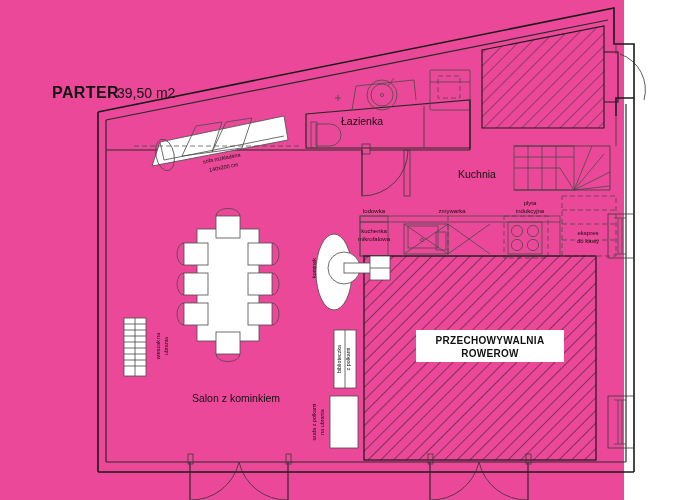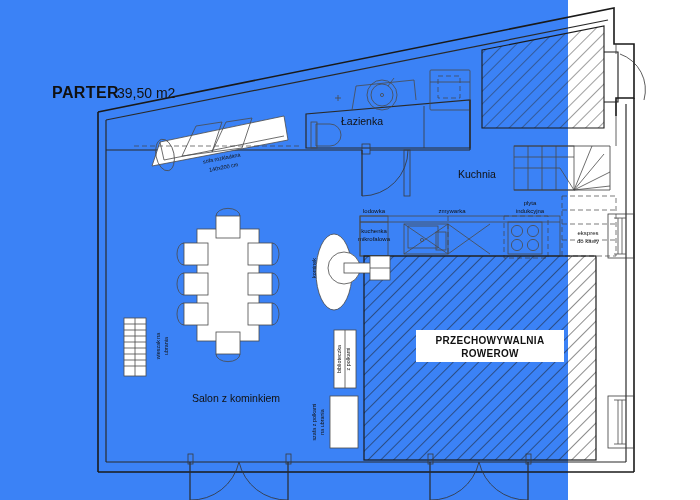--- a/index.html
+++ b/index.html
@@ -8,23 +8,23 @@
     background: #ffffff;
   }
   body {
     width: 700px;
     height: 500px;
     font-family: "Liberation Sans", sans-serif;
     overflow: hidden;
   }
   #plan-root {
     position: relative;
-    width: 568px;
+    width: 624px;
     height: 500px;
-    background: #3b82f6;
+    background: #ec4899;
   }
   svg#floorplan {
     display: block;
     width: 700px;
     height: 500px;
   }
   .wall-outer {
     fill: none;
     stroke: #1a1a1a;
     stroke-width: 1.6;

